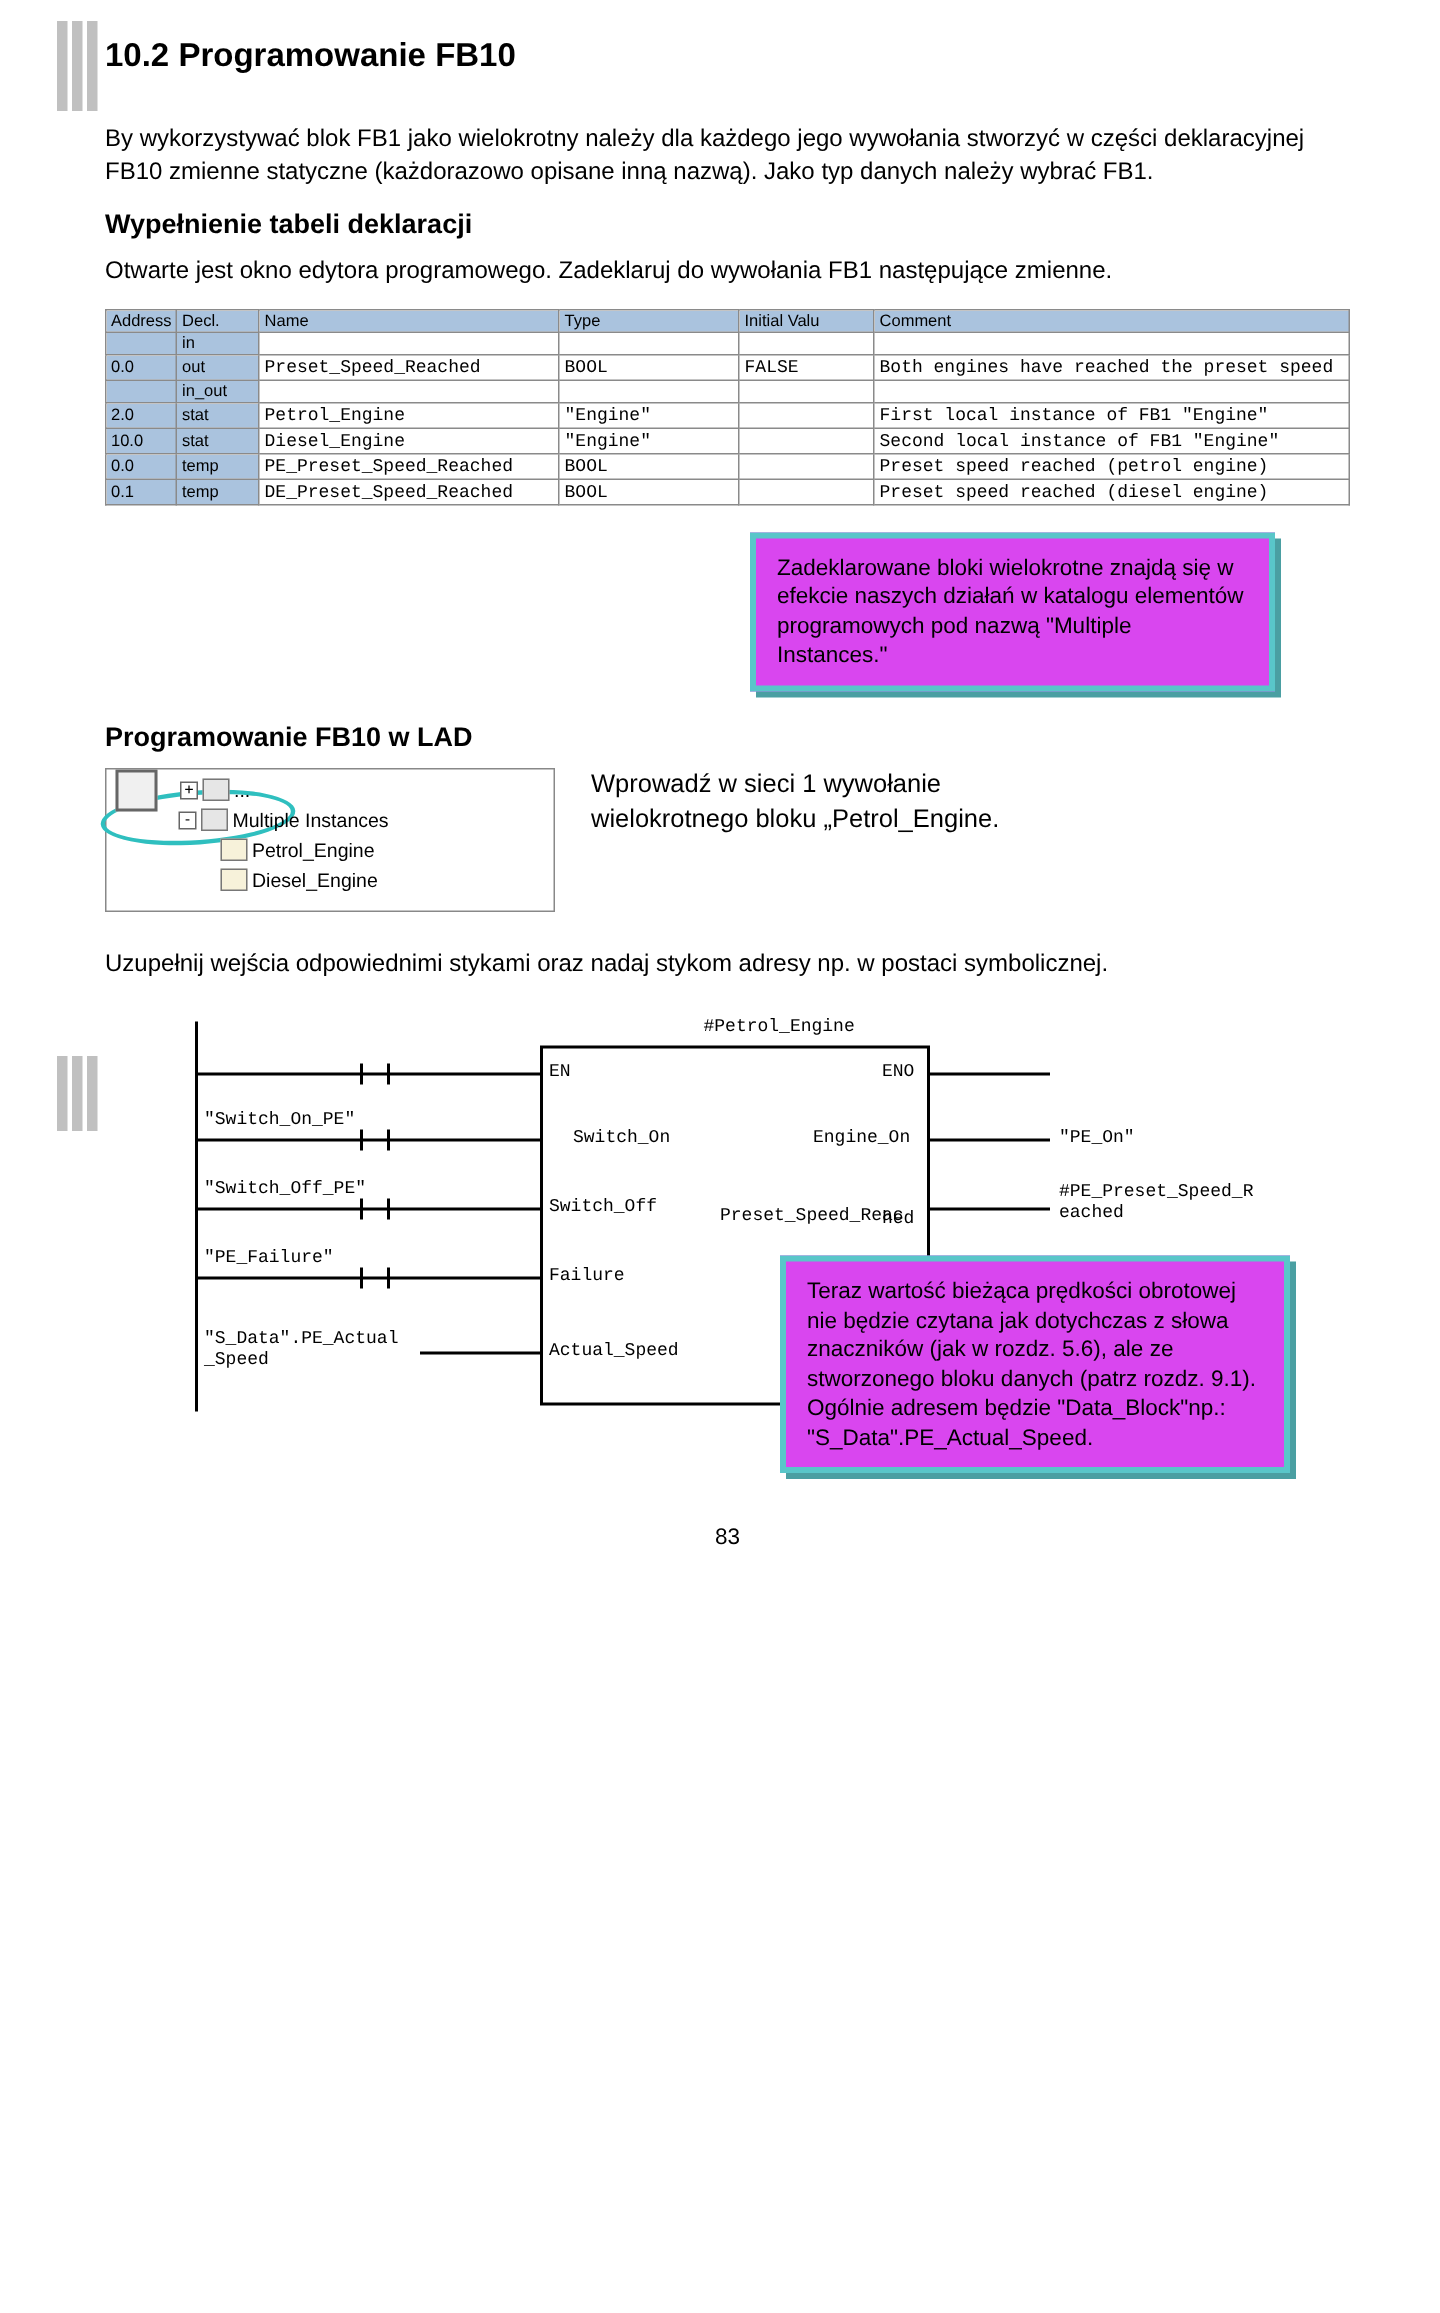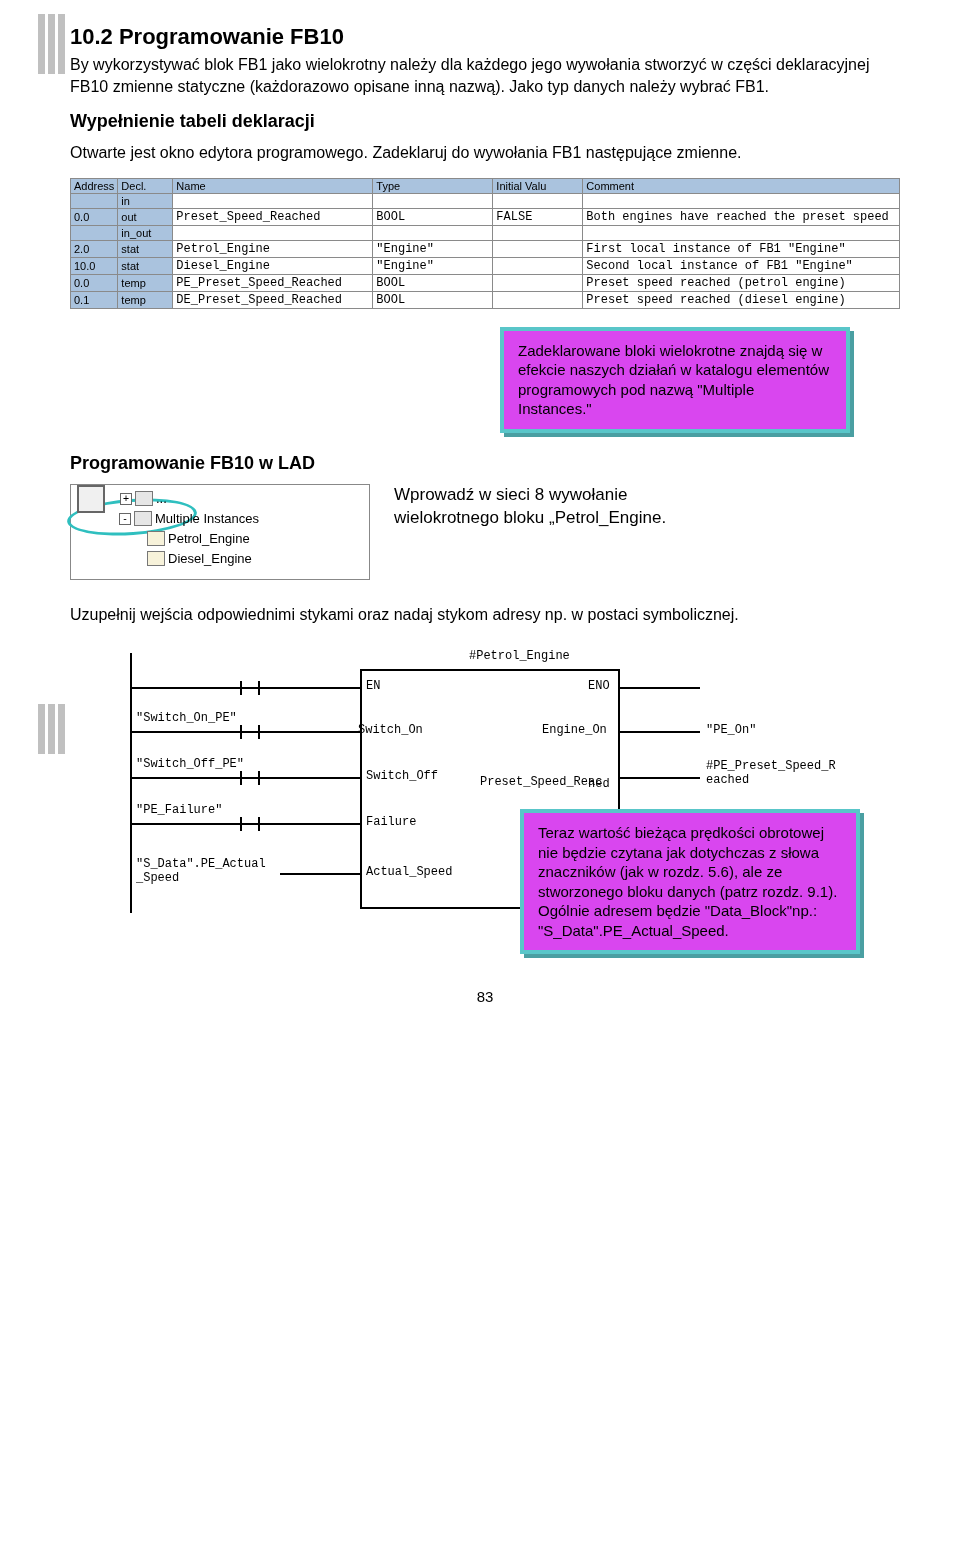--- a/index.html
+++ b/index.html
@@ -10,21 +10,21 @@
     color: #000;
     width: 960px;
     position: relative;
   }
   .page {
     padding: 20px 60px 50px 70px;
   }
   .heading {
     font-size: 22px;
     font-weight: bold;
-    margin: 4px 0 4px 0;
+    margin: 4px 0 32px 0;
   }
   .para {
     font-size: 16px;
     line-height: 1.35;
     margin: 0 0 14px 0;
   }
   .section-title {
     font-size: 18px;
     font-weight: bold;
     margin: 10px 0 10px 0;
@@ -330,21 +330,21 @@
         <div class="tree-row" style="padding-left:72px">
           <span class="ticon doc"></span>
           <span>Petrol_Engine</span>
         </div>
         <div class="tree-row" style="padding-left:72px">
           <span class="ticon doc"></span>
           <span>Diesel_Engine</span>
         </div>
       </div>
     </div>
-    <div class="instr-text">Wprowadź w sieci 8 wywołanie wielokrotnego bloku „Petrol_Engine.</div>
+    <div class="instr-text">Wprowadź w sieci 1 wywołanie wielokrotnego bloku „Petrol_Engine.</div>
   </div>
 
   <p class="para">Uzupełnij wejścia odpowiednimi stykami oraz nadaj stykom adresy np. w postaci symbolicznej.</p>
 
   <div class="lad">
     <div class="vrail"></div>
 
     <div class="box" style="left:290px; top:30px; width:260px; height:240px;"></div>
     <div class="ladlabel" style="left:355px; top:10px;margin-left:44px;">#Petrol_Engine</div>
 
@@ -367,21 +367,21 @@
     <div class="hline" style="left:550px; top:92px; width:80px;"></div>
     <div class="hline" style="left:550px; top:138px; width:80px;"></div>
 
     <div class="ladlabel" style="left:66px; top:72px;">"Switch_On_PE"</div>
     <div class="ladlabel" style="left:66px; top:118px;">"Switch_Off_PE"</div>
     <div class="ladlabel" style="left:66px; top:164px;">"PE_Failure"</div>
     <div class="ladlabel" style="left:66px; top:218px;">"S_Data".PE_Actual</div>
     <div class="ladlabel" style="left:66px; top:232px;">_Speed</div>
 
     <div class="port" style="left:296px; top:40px;">EN</div>
-    <div class="port" style="left:288px; top:84px;">Switch_On</div>
+    <div class="port" style="left:312px; top:84px;">Switch_On</div>
     <div class="port" style="left:296px; top:130px;">Switch_Off</div>
     <div class="port" style="left:296px; top:176px;">Failure</div>
     <div class="port" style="left:296px; top:226px;">Actual_Speed</div>
 
     <div class="port" style="left:518px; top:40px;">ENO</div>
     <div class="port" style="left:472px; top:84px;">Engine_On</div>
     <div class="port" style="left:410px; top:136px;">Preset_Speed_Reac</div>
     <div class="port" style="left:518px; top:138px;">hed</div>
 
     <div class="ladlabel" style="left:636px; top:84px;">"PE_On"</div>

